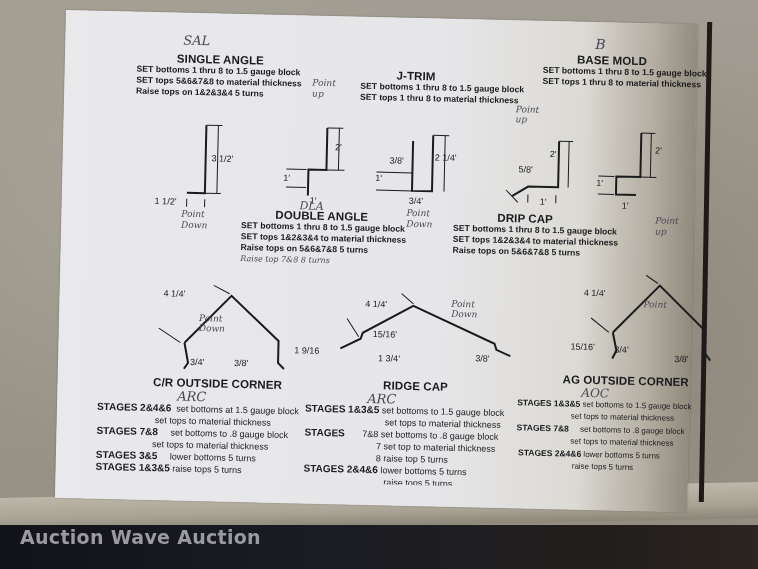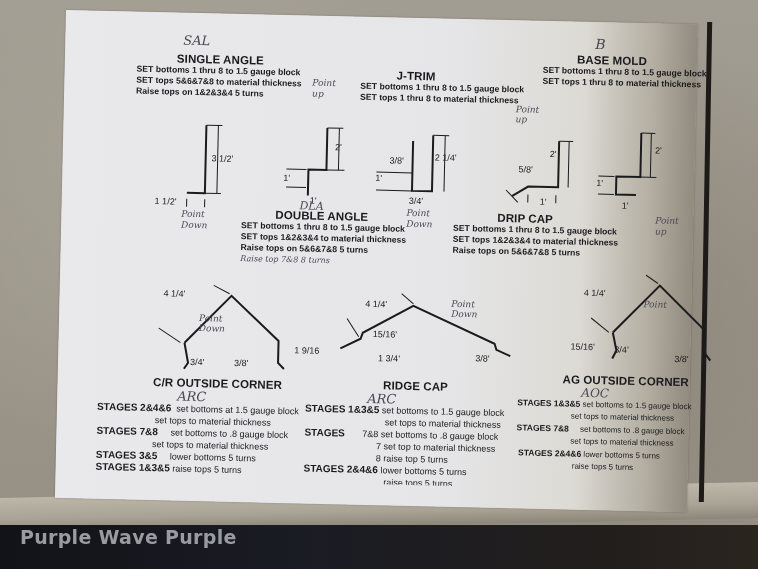--- a/index.html
+++ b/index.html
@@ -225,13 +225,13 @@
     <div class="hand" style="position:relative;left:64px;font-size:12px;height:12px;">AOC</div>
     <div class="stage-row" style="font-size:8px;"><span class="lbl" style="font-size:8.5px;">STAGES 1&amp;3&amp;5</span> <span>set bottoms to 1.5 gauge block</span></div>
     <div class="stage-row" style="font-size:8px;padding-left:54px;">set tops to material thickness</div>
     <div class="stage-row" style="font-size:8px;"><span class="lbl" style="font-size:8.5px;">STAGES 7&amp;8</span>&nbsp;&nbsp;&nbsp;&nbsp;&nbsp;<span>set bottoms to .8 gauge block</span></div>
     <div class="stage-row" style="font-size:8px;padding-left:54px;">set tops to material thickness</div>
     <div class="stage-row" style="font-size:8px;padding-left:2px;"><span class="lbl" style="font-size:8.5px;">STAGES 2&amp;4&amp;6</span> <span>lower bottoms 5 turns</span></div>
     <div class="stage-row" style="font-size:8px;padding-left:56px;">raise tops 5 turns</div>
   </div>
 </div>
 
-<div class="watermark">Purple Wave Purple</div>
+<div class="watermark">Auction Wave Auction</div>
 
 </body></html>

